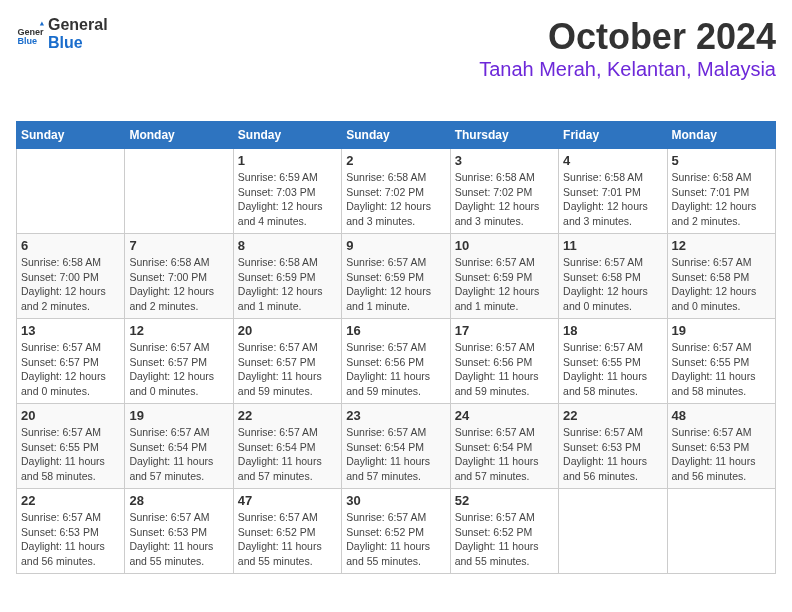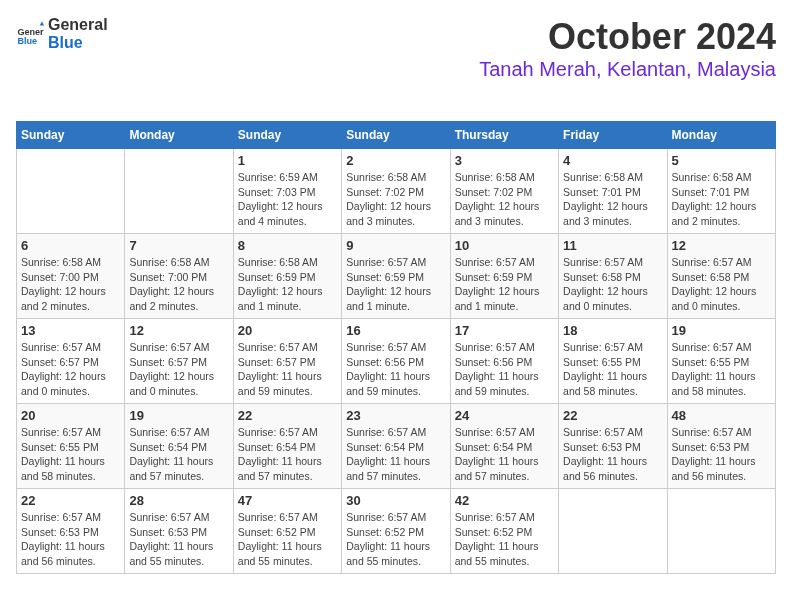--- a/index.html
+++ b/index.html
@@ -329,21 +329,21 @@
 and 55 minutes.</div>
         </td>
         <td>
           <span class="day-number">30</span>
           <div class="day-info" style="white-space: pre-line;">Sunrise: 6:57 AM
 Sunset: 6:52 PM
 Daylight: 11 hours
 and 55 minutes.</div>
         </td>
         <td>
-          <span class="day-number">42</span>
+          <span class="day-number">52</span>
           <div class="day-info" style="white-space: pre-line;">Sunrise: 6:57 AM
 Sunset: 6:52 PM
 Daylight: 11 hours
 and 55 minutes.</div>
         </td>
         <td class="empty-cell"></td>
         <td class="empty-cell"></td>
       </tr>
     </tbody>
 </table>

